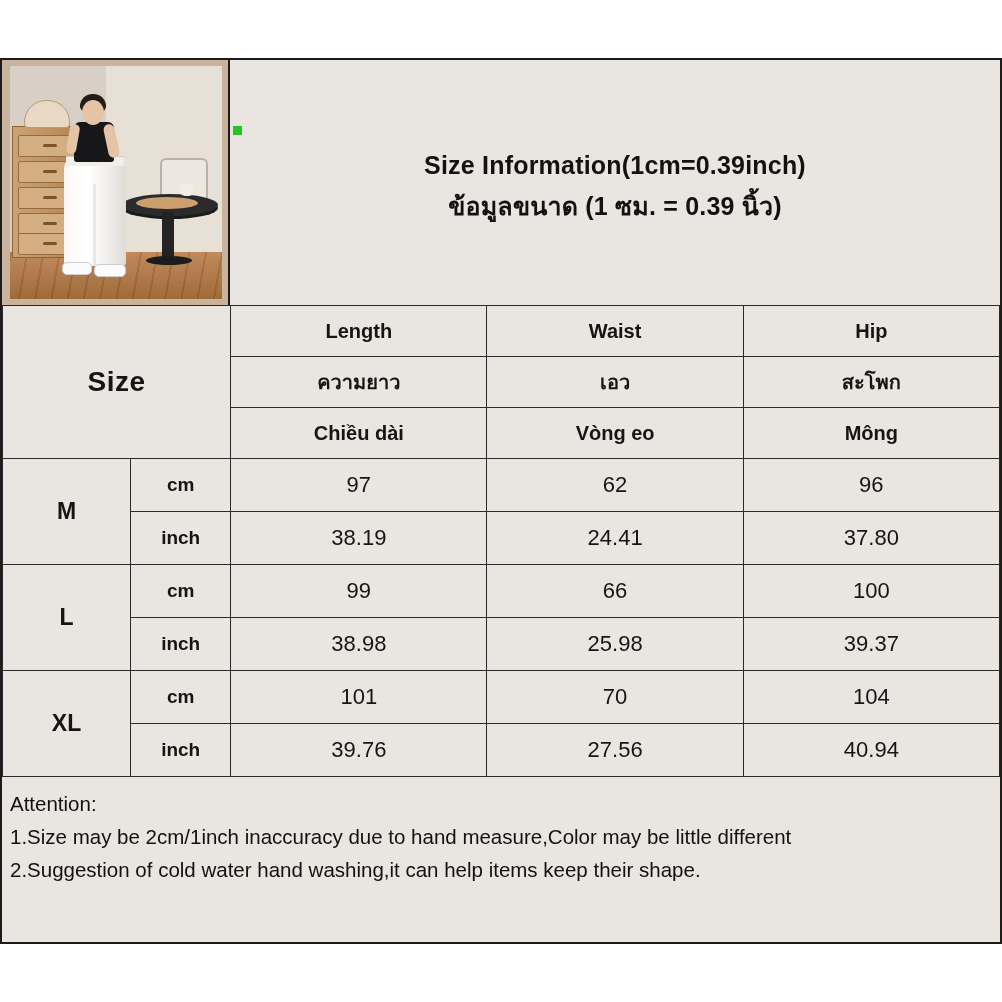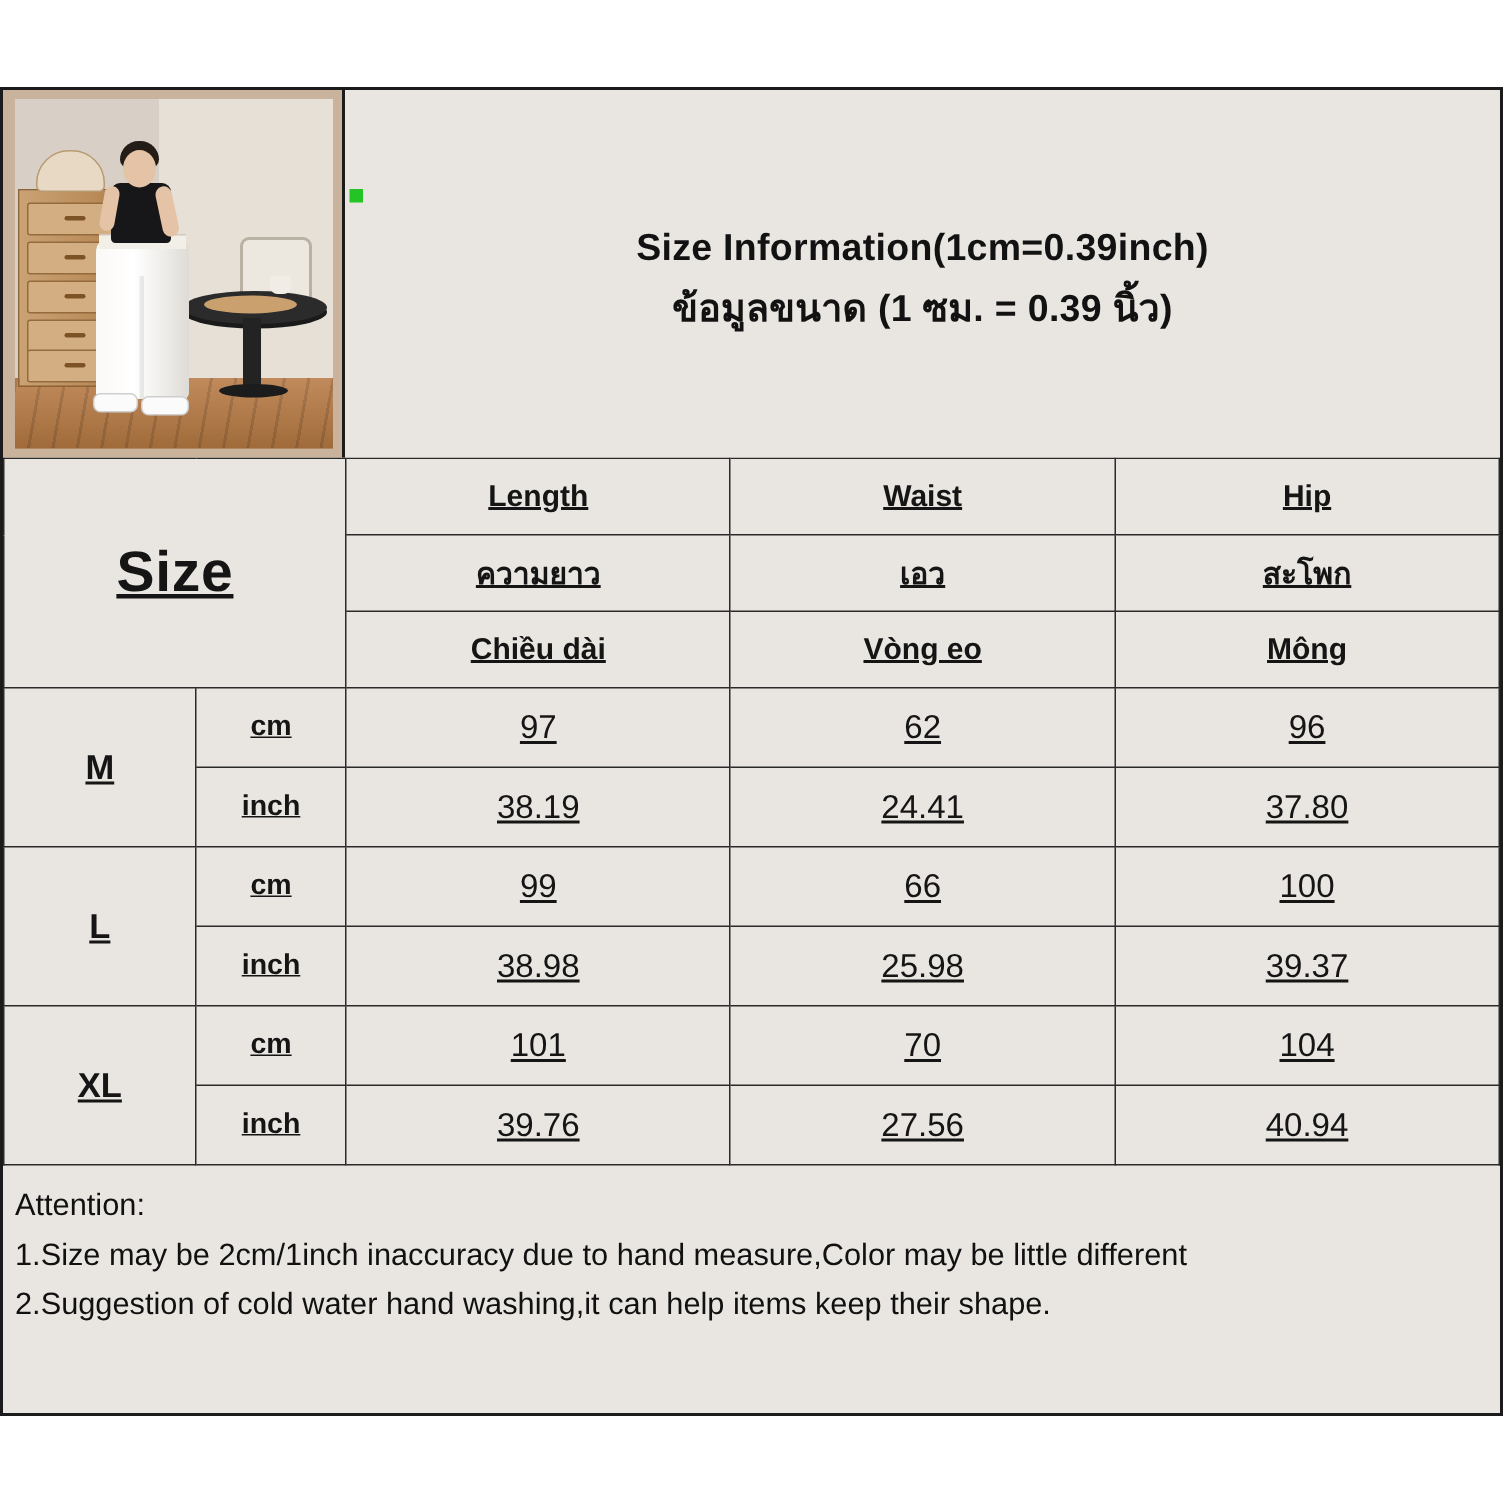--- a/index.html
+++ b/index.html
@@ -138,34 +138,33 @@
     width: 100%;
     border-collapse: collapse;
     table-layout: fixed;
   }
   table.sizes td {
     border: 1px solid #2a2a2a;
     text-align: center;
     vertical-align: middle;
     color: #151515;
     background: #e9e6e1;
-    text-decoration: underline;
   }
   .col-size  { width: 128px; }
   .col-unit  { width: 100px; }
   .col-data  { width: 256px; }
 
   .hdr {
     height: 48px;
     font-size: 21px;
     font-weight: bold;
   }
   .hdr-th { font-size: 20px; font-weight: bold; }
   .size-word {
-    font-size: 38px;
+    font-size: 28px;
     font-weight: bold;
     letter-spacing: .5px;
   }
   .unit-cell {
     font-size: 19px;
     font-weight: bold;
     height: 50px;
   }
   .val-cell {
     font-size: 22px;

